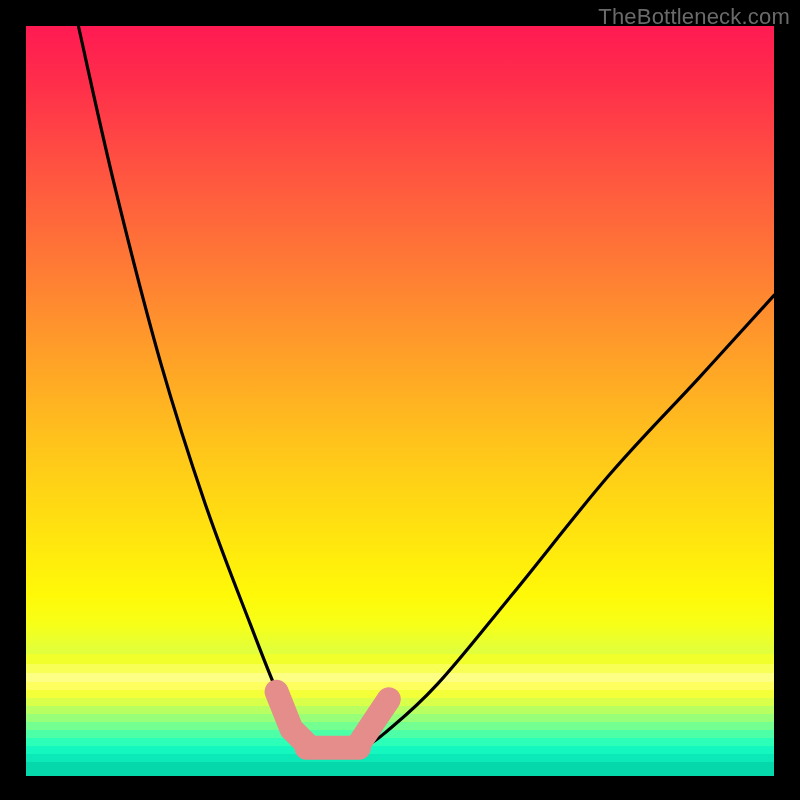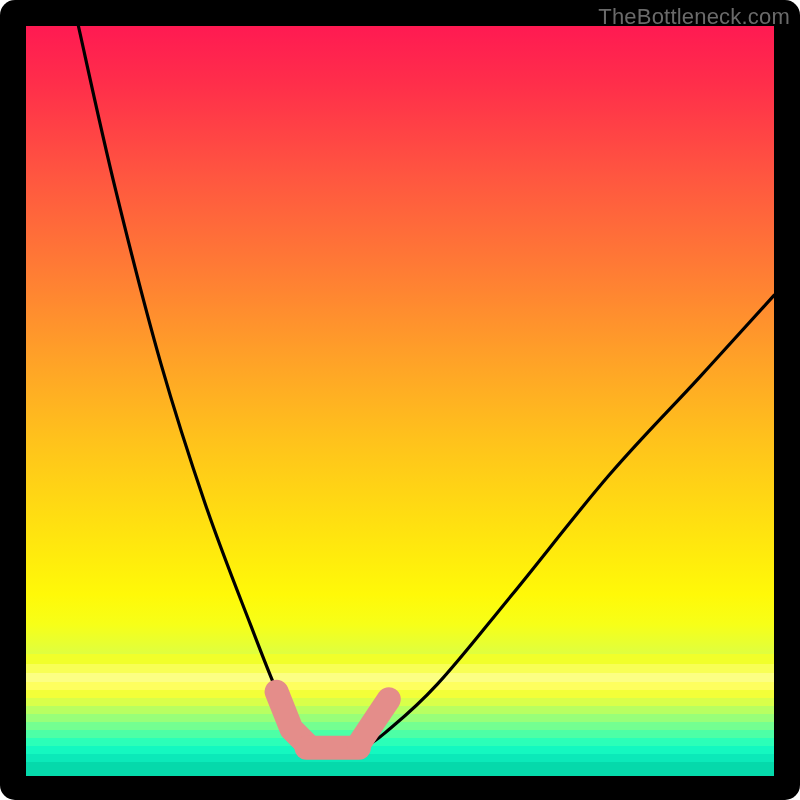--- a/index.html
+++ b/index.html
@@ -9,21 +9,20 @@
     height: 800px;
     overflow: hidden;
     font-family: Arial, Helvetica, sans-serif;
   }
   .frame {
     position: relative;
     width: 800px;
     height: 800px;
     background: #000;
     box-sizing: border-box;
-    border-radius: 15px;
   }
   .plot-area {
     position: absolute;
     left: 26px;
     top: 26px;
     width: 748px;
     height: 748px;
     background: linear-gradient(to bottom,
       #ff1a52 0%,
       #ff2f4a 8%,

